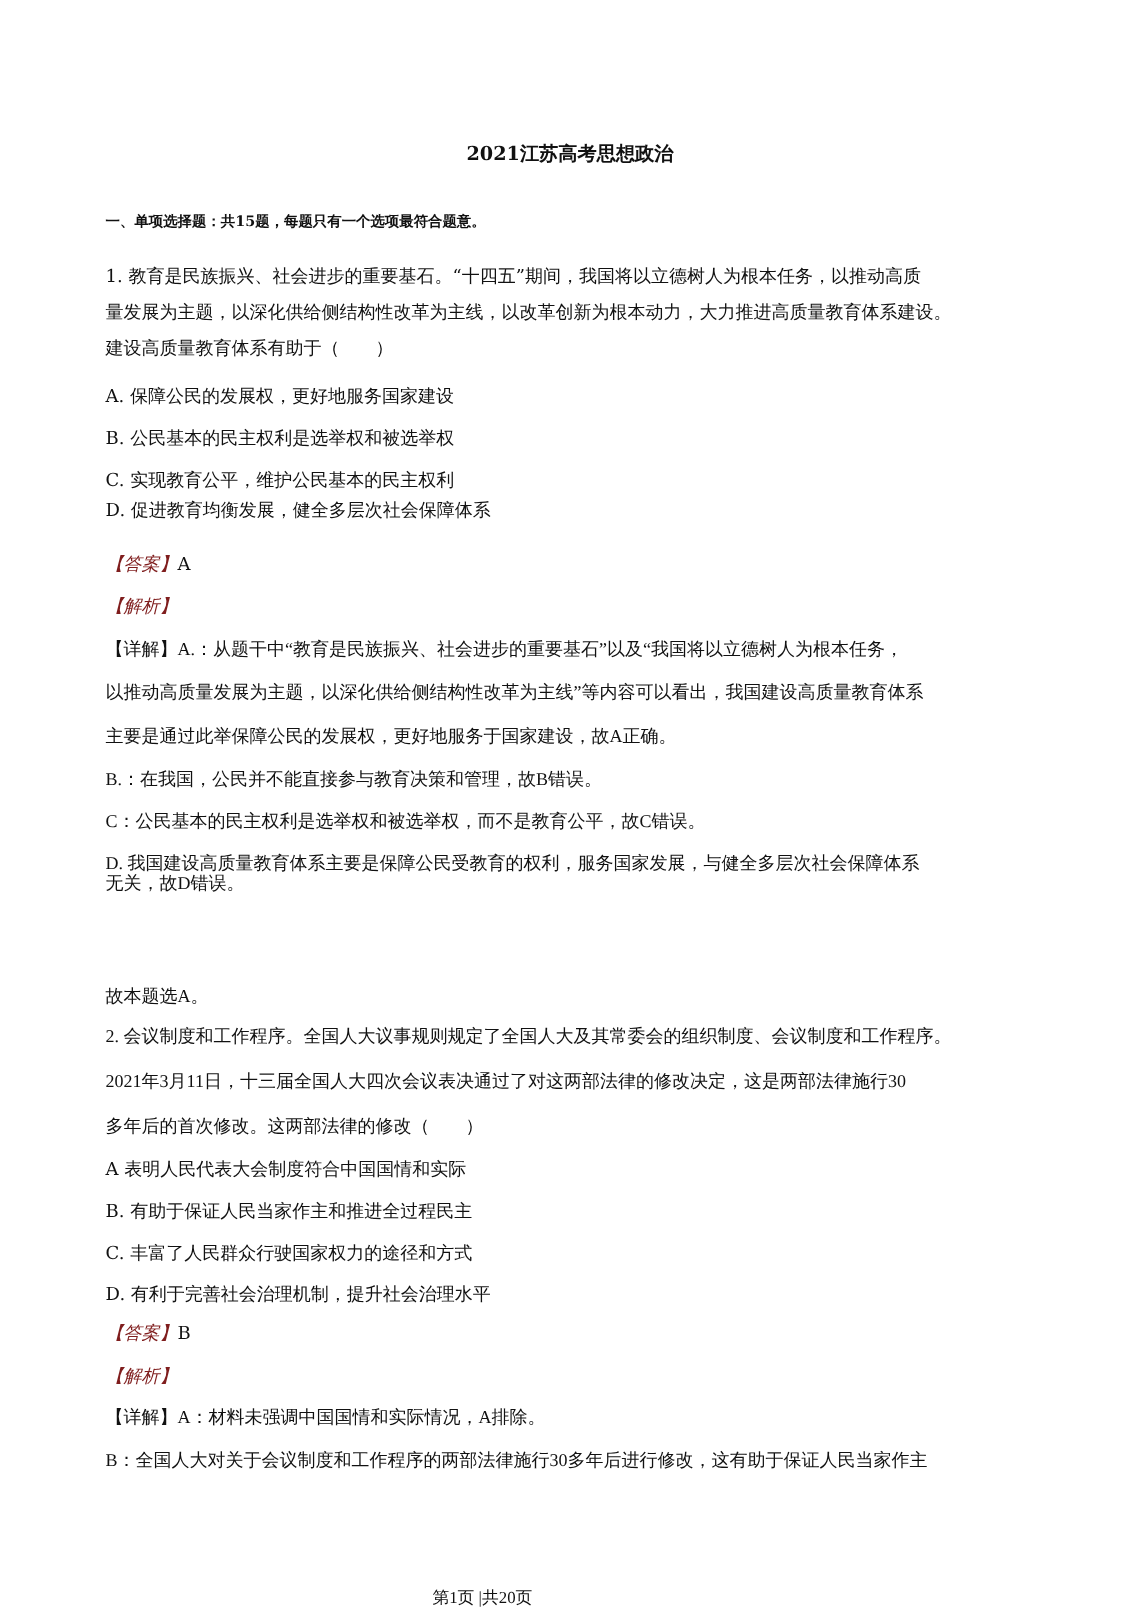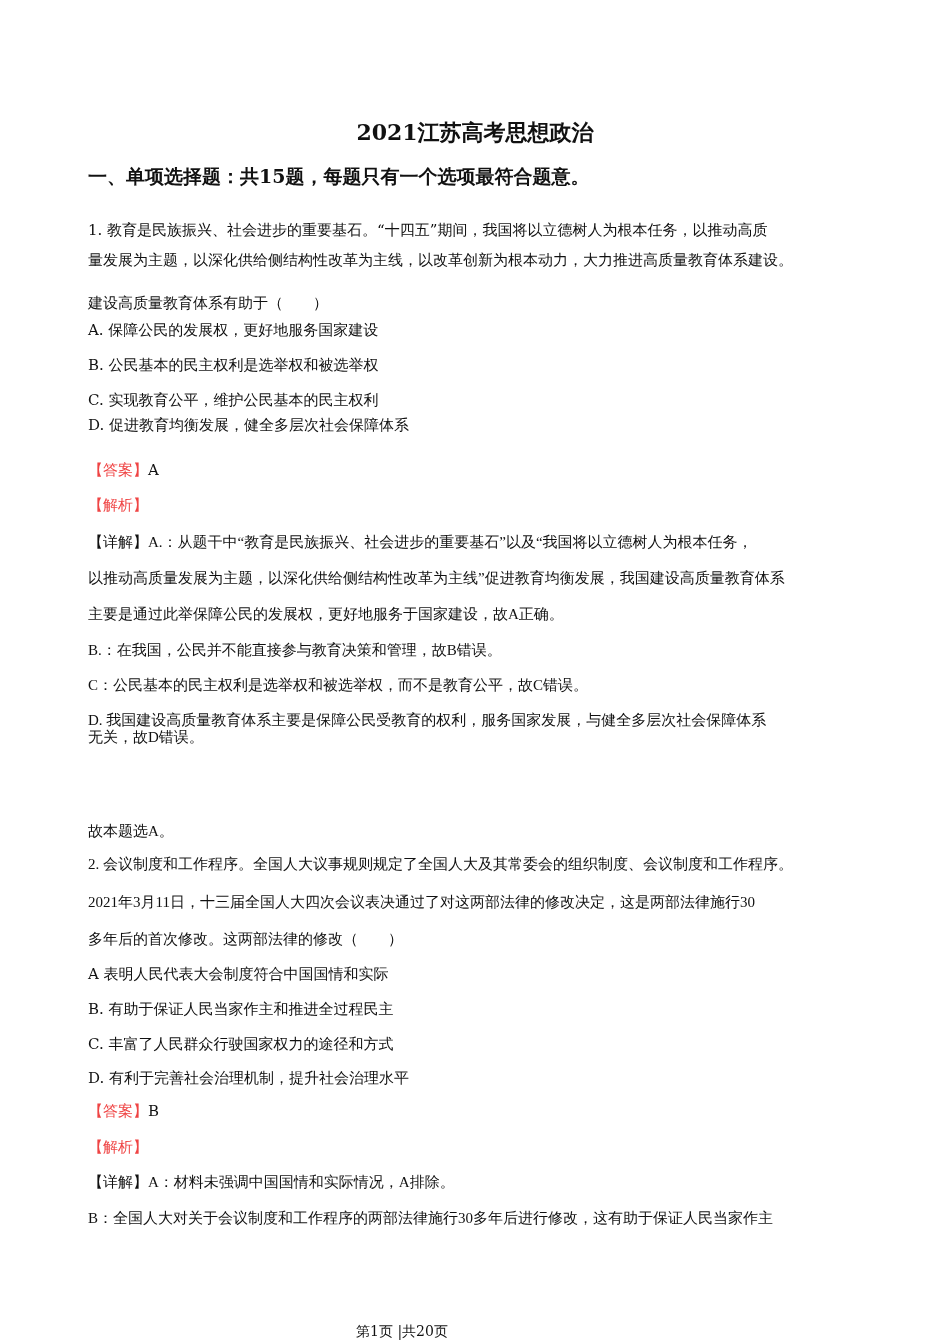--- a/index.html
+++ b/index.html
@@ -1,50 +1,50 @@
 <!DOCTYPE html>
 <html><head>
 <meta charset="utf-8">
 <style>
   html, body { margin: 0; padding: 0; background: #ffffff; }
   body { width: 950px; height: 1344px; position: relative; overflow: hidden;
          font-family: "DejaVu Serif", "Liberation Serif", serif; color: #111; }
   .page-title { position: absolute; left: 0; width: 950px; top: 118px; text-align: center;
-                font-size: 22px; font-weight: bold; letter-spacing: 0px; }
-  .section-heading { position: absolute; left: 88px; top: 164px; font-size: 19px; font-weight: bold; }
+                font-size: 16px; font-weight: bold; letter-spacing: 0px; }
+  .section-heading { position: absolute; left: 88px; top: 176px; font-size: 12px; font-weight: bold; }
   .line { position: absolute; left: 88px; font-size: 15px; white-space: nowrap; line-height: 20px; }
-  .label { color: #ef4444; }
+  .label { color: #7f1d1d; font-style: italic; }
   .narrow { font-family: "Liberation Sans Narrow", "Liberation Serif", serif; }
-  .footer { position: absolute; left: 0; width: 804px; top: 1323px; text-align: center; font-size: 14px; }
+  .footer { position: absolute; left: 0; width: 804px; top: 1323px; text-align: center; font-size: 14px; font-family: Liberation Serif, serif; }
 </style>
 </head>
 <body>
 
 <div>
   <div class="page-title">2021江苏高考思想政治</div>
   <div class="section-heading">一、单项选择题：共15题，每题只有一个选项最符合题意。</div>
 
   <div>
     <div class="line" style="top:220px">1. 教育是民族振兴、社会进步的重要基石。“十四五”期间，我国将以立德树人为根本任务，以推动高质</div>
     <div class="line" style="top:250px">量发展为主题，以深化供给侧结构性改革为主线，以改革创新为根本动力，大力推进高质量教育体系建设。</div>
-    <div class="line" style="top:293px">建设高质量教育体系有助于（　　）</div>
+    <div class="line" style="top:280px">建设高质量教育体系有助于（　　）</div>
     <div class="line" style="top:320px">A. 保障公民的发展权，更好地服务国家建设</div>
     <div class="line" style="top:355px">B. 公民基本的民主权利是选举权和被选举权</div>
     <div class="line" style="top:390px">C. 实现教育公平，维护公民基本的民主权利</div>
     <div class="line" style="top:415px">D. 促进教育均衡发展，健全多层次社会保障体系</div>
     <div class="line" style="top:460px">
       <span class="label">【答案】</span><span>A</span>
     </div>
     <div class="line" style="top:495px">
       <span class="label">【解析】</span>
     </div>
     <div class="line narrow" style="top:532px">
       <span>【详解】</span><span>A.：从题干中“教育是民族振兴、社会进步的重要基石”以及“我国将以立德树人为根本任务，</span>
     </div>
-    <div class="line narrow" style="top:568px">以推动高质量发展为主题，以深化供给侧结构性改革为主线”促进教育均衡发展，我国建设高质量教育体系</div>
+    <div class="line narrow" style="top:568px">以推动高质量发展为主题，以深化供给侧结构性改革为主线”等内容可以看出，我国建设高质量教育体系</div>
     <div class="line narrow" style="top:604px">主要是通过此举保障公民的发展权，更好地服务于国家建设，故A正确。</div>
     <div class="line narrow" style="top:640px">B.：在我国，公民并不能直接参与教育决策和管理，故B错误。</div>
     <div class="line narrow" style="top:675px">C：公民基本的民主权利是选举权和被选举权，而不是教育公平，故C错误。</div>
     <div class="line narrow" style="top:710px">D. 我国建设高质量教育体系主要是保障公民受教育的权利，服务国家发展，与健全多层次社会保障体系</div>
     <div class="line narrow" style="top:727px">无关，故D错误。</div>
     <div class="line narrow" style="top:821px">故本题选A。</div>
   </div>
 
   <div>
     <div class="line narrow" style="top:854px">2. 会议制度和工作程序。全国人大议事规则规定了全国人大及其常委会的组织制度、会议制度和工作程序。</div>

